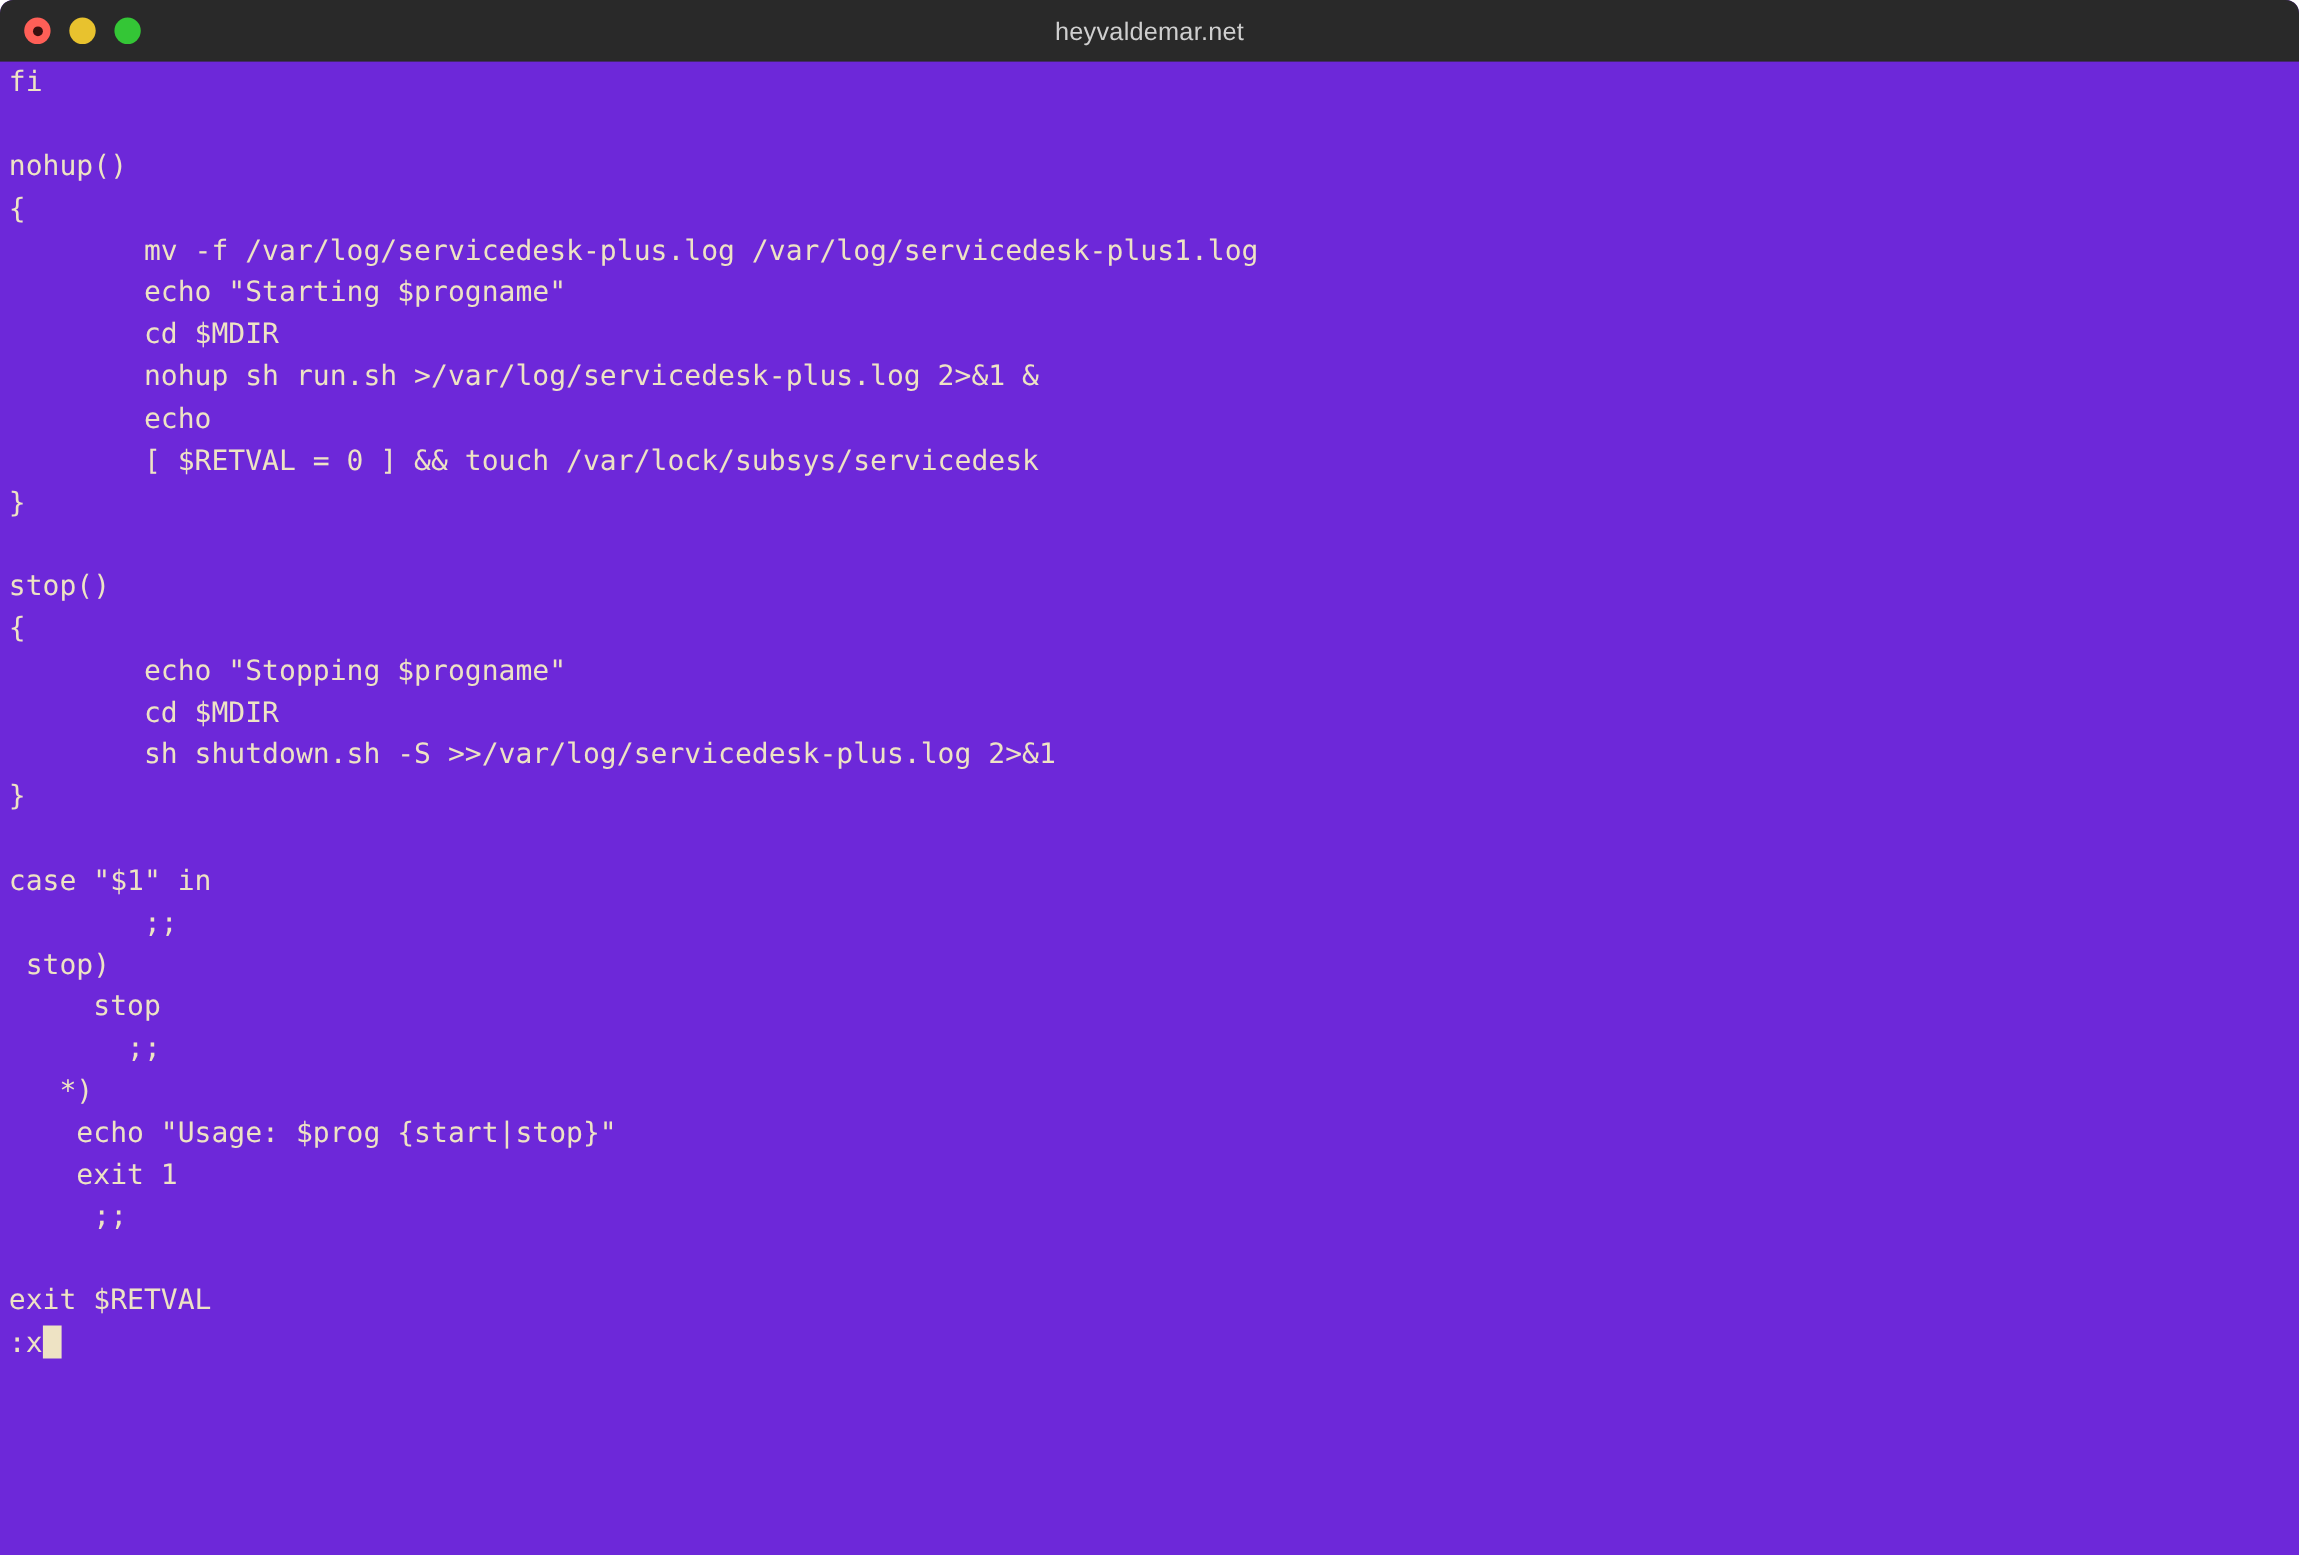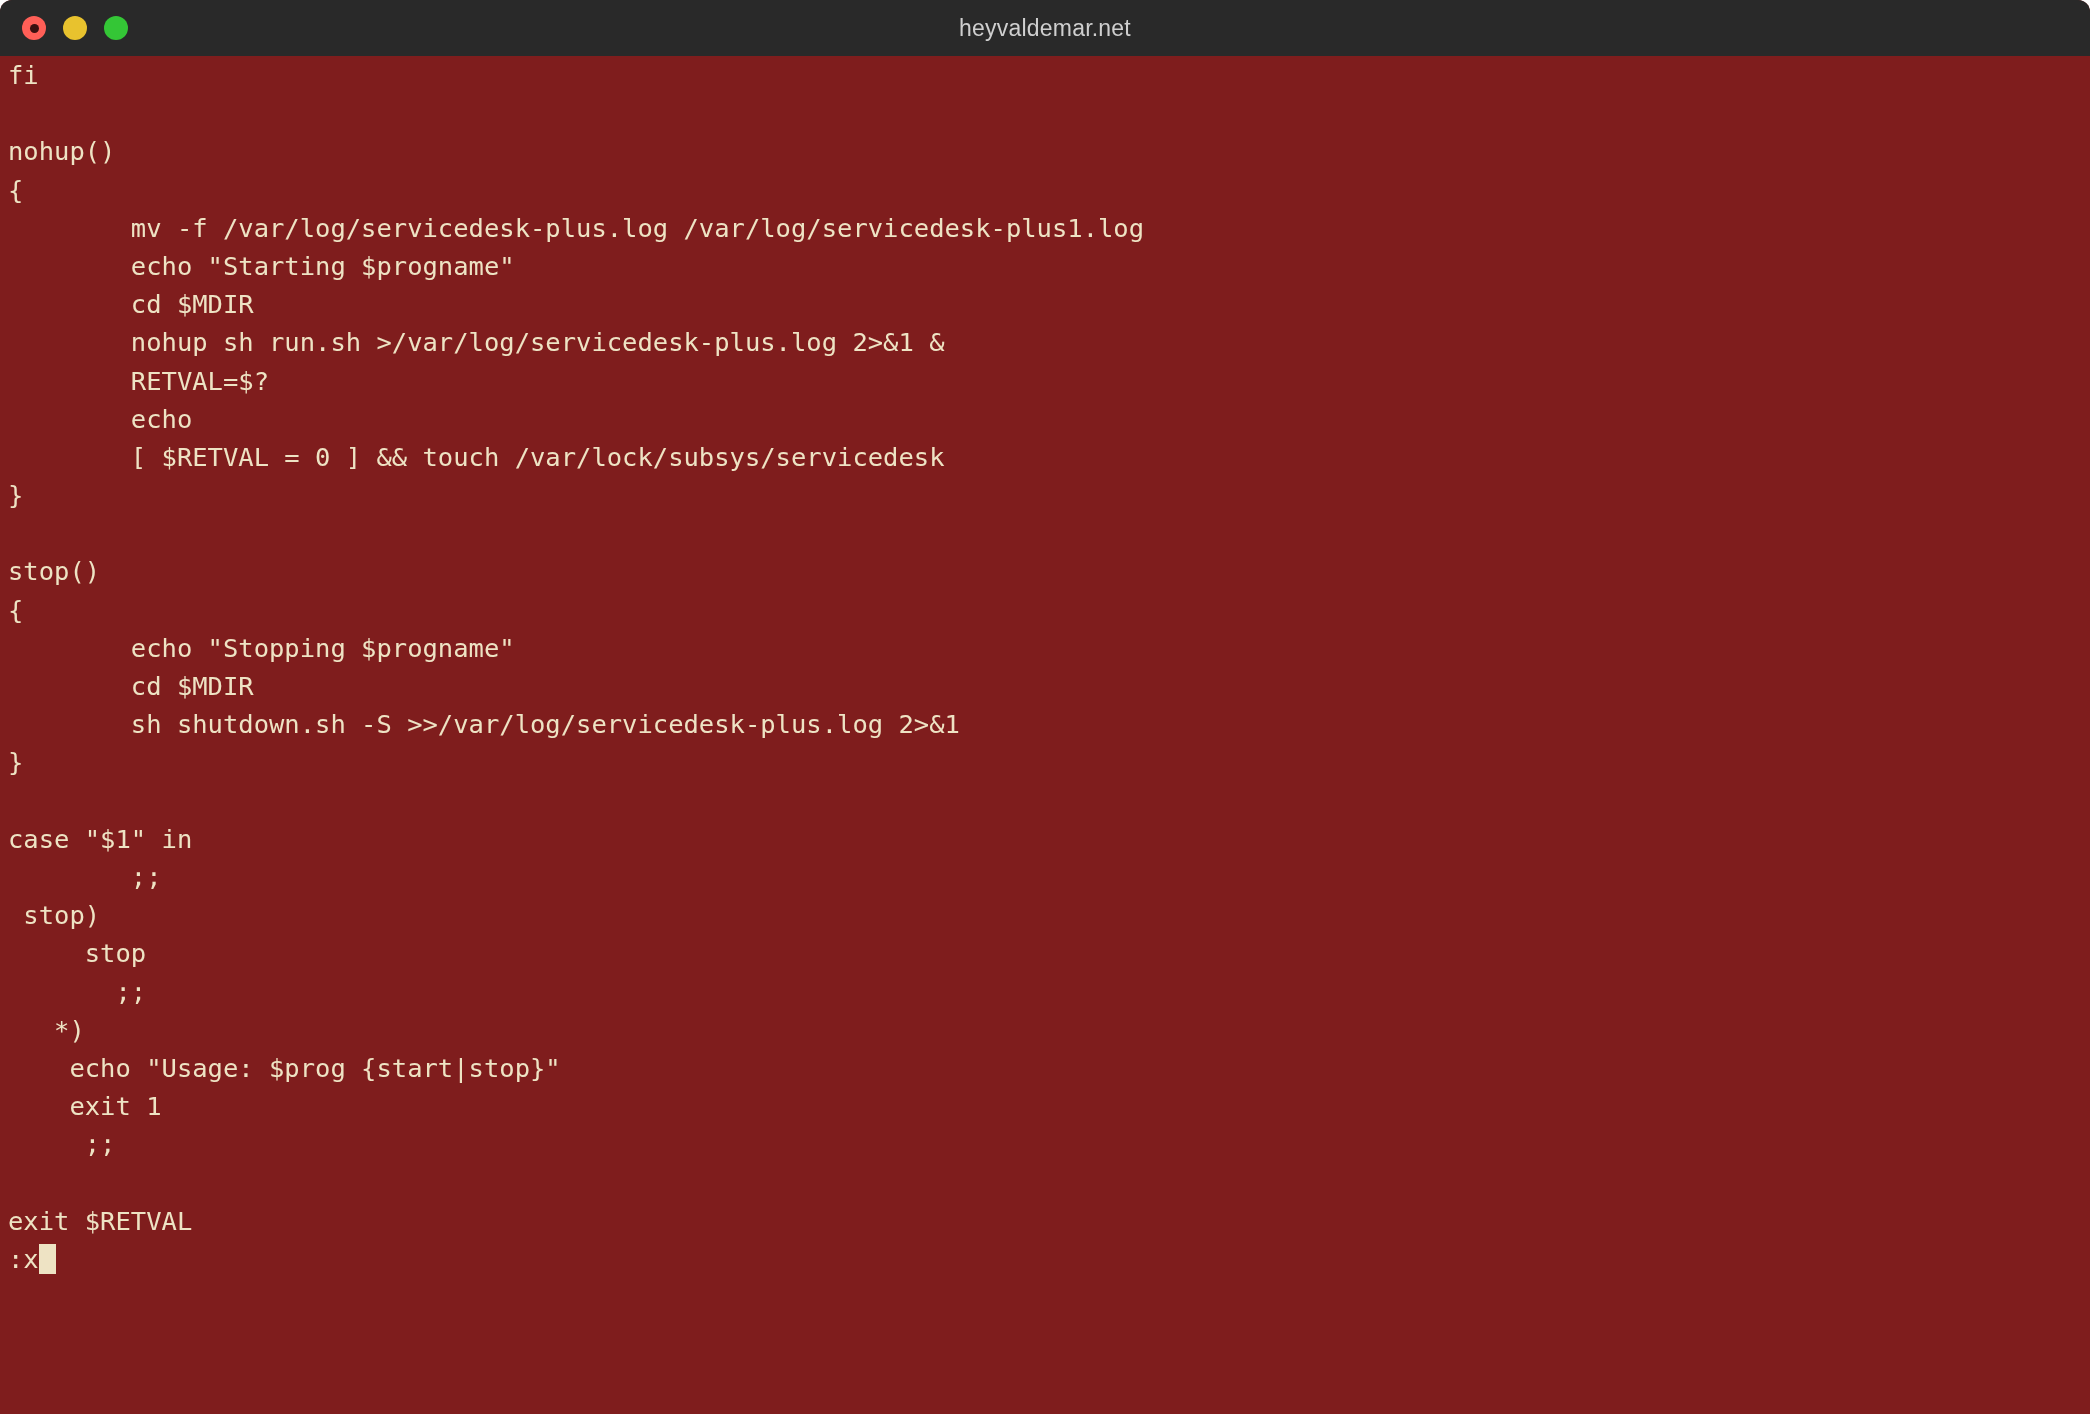--- a/index.html
+++ b/index.html
@@ -14,21 +14,21 @@
     height: 1414px;
     overflow: hidden;
     font-family: "DejaVu Sans Mono", "Liberation Mono", monospace;
   }
 
   
   .terminal-window {
     position: relative;
     width: 2090px;
     height: 1414px;
-    background: #7f1d1d;
+    background: #6d28d9;
     border-radius: 12px 12px 0 0;
     overflow: hidden;
     box-sizing: border-box;
   }
 
   
   .titlebar {
     position: relative;
     height: 56px;
     width: 100%;
@@ -138,21 +138,20 @@
   <div class="terminal-body">
     <div id="code-lines">
         <div class="code-line">fi</div>
         <div class="code-line blank">&nbsp;</div>
         <div class="code-line">nohup()</div>
         <div class="code-line">{</div>
         <div class="code-line">        mv -f /var/log/servicedesk-plus.log /var/log/servicedesk-plus1.log</div>
         <div class="code-line">        echo "Starting $progname"</div>
         <div class="code-line">        cd $MDIR</div>
         <div class="code-line">        nohup sh run.sh &gt;/var/log/servicedesk-plus.log 2&gt;&amp;1 &amp;</div>
-        <div class="code-line">        RETVAL=$?</div>
         <div class="code-line">        echo</div>
         <div class="code-line">        [ $RETVAL = 0 ] &amp;&amp; touch /var/lock/subsys/servicedesk</div>
         <div class="code-line">}</div>
         <div class="code-line blank">&nbsp;</div>
         <div class="code-line">stop()</div>
         <div class="code-line">{</div>
         <div class="code-line">        echo "Stopping $progname"</div>
         <div class="code-line">        cd $MDIR</div>
         <div class="code-line">        sh shutdown.sh -S &gt;&gt;/var/log/servicedesk-plus.log 2&gt;&amp;1</div>
         <div class="code-line">}</div>

